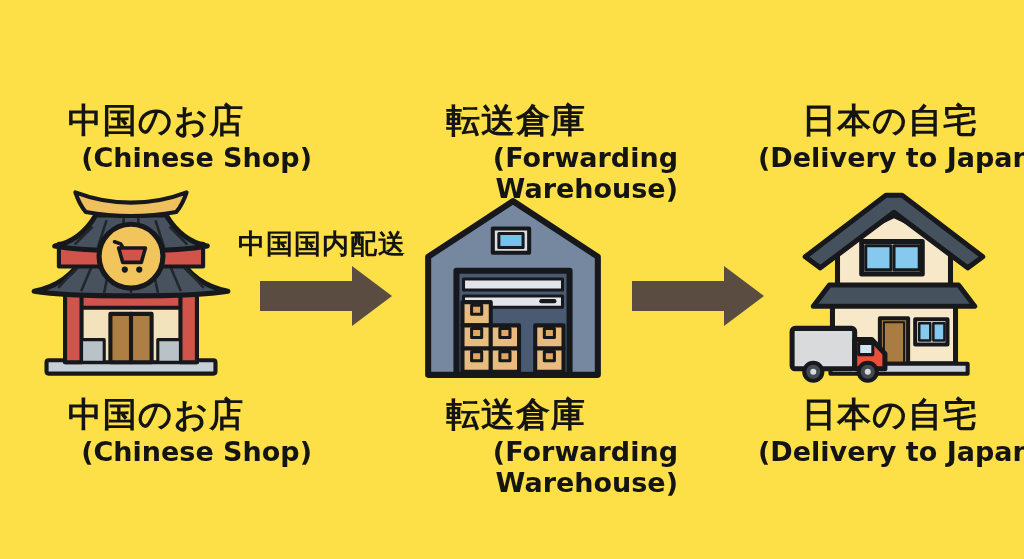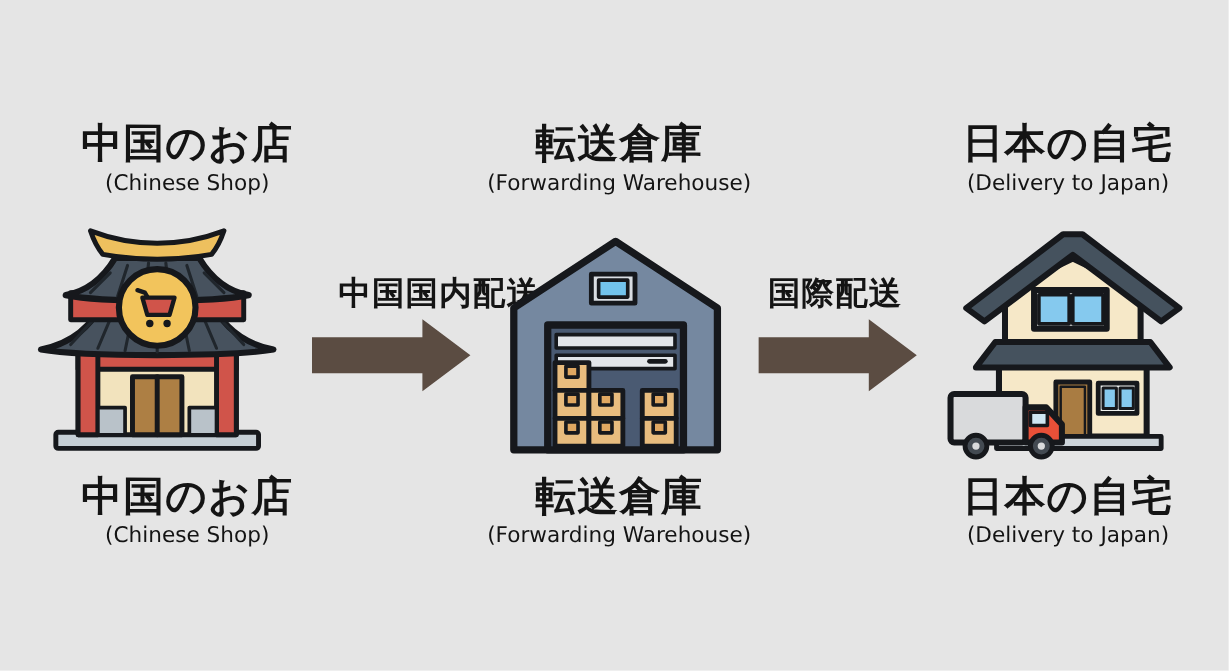--- a/index.html
+++ b/index.html
@@ -1,33 +1,33 @@
 <!DOCTYPE html>
 <html><head>
 <meta charset="utf-8">
 <style>
   html,body { margin:0; padding:0; background:#ffffff; }
   .canvas {
-    position:relative; width:1024px; height:559px; background:#e5e5e5;
+    position:relative; width:1024px; height:559px; background:#fde047;
     font-family:"DejaVu Sans","Liberation Sans",sans-serif; color:#141414;
     overflow:hidden;
   }
   .node-label { position:absolute; text-align:center; }
   .node-label .jp { font-size:34px; font-weight:800; letter-spacing:1px; line-height:1.22; }
-  .node-label .en { font-size:18px; font-weight:400; line-height:1.12; margin-top:2px; }
+  .node-label .en { font-size:27px; font-weight:700; line-height:1.12; margin-top:2px;text-align:right; }
   .c1 { left:0px;   width:312px; }
   .c2 { left:354px; width:324px; }
   .c3 { left:736px; width:308px; }
   .row-top    { top:100px; }
   .row-bottom { top:394px; }
   .arrow-label {
     position:absolute; top:226px; text-align:center;
     font-size:27px; font-weight:800; letter-spacing:1px;
   }
-  .al1 { left:230px; width:184px;margin-left:44px; }
+  .al1 { left:230px; width:184px; }
   .al2 { left:604px; width:184px; }
   .arrow-svg { position:absolute; top:258px; width:134px; height:76px; }
   .ar1 { left:260px; }
   .ar2 { left:632px; }
   .icon-svg { position:absolute; }
   .icon-shop      { left:28px;  top:184px; width:206px; height:198px; }
   .icon-warehouse { left:412px; top:194px; width:202px; height:188px; }
   .icon-house     { left:780px; top:184px; width:228px; height:200px; }
 </style>
 </head>
@@ -115,21 +115,20 @@
           <rect x="131" y="133" width="10" height="9" fill="#dfa761" stroke-width="3"></rect>
         </g>
         <g>
           <rect x="122" y="153" width="28" height="23" fill="#e8bc7e" stroke-width="4"></rect>
           <rect x="131" y="156" width="10" height="9" fill="#dfa761" stroke-width="3"></rect>
         </g>
       </g>
     </g>
   </svg>
 
-  <div class="arrow-label al2">国際配送</div>
   <svg class="arrow-svg ar2" viewBox="0 0 134 76">
     <polygon points="0,23 92,23 92,8 132,38 92,68 92,53 0,53" fill="#5b4c42"></polygon>
   </svg>
 
   <svg class="icon-svg icon-house" viewBox="0 0 226 198">
     <g stroke="#16181c" stroke-linejoin="round" stroke-linecap="round">
       <path d="M 57 58 L 113 31 L 169 58 L 169 104 L 57 104 Z" fill="#f6e8c8" stroke-width="5"></path>
       <path d="M 25 72 L 105 11 L 121 11 L 201 72 L 186 83 L 113 28 L 40 83 Z" fill="#45525e" stroke-width="5"></path>
       <rect x="81" y="57" width="60" height="32" fill="#eef0ee" stroke-width="5"></rect>
       <rect x="85" y="61" width="25" height="24" fill="#85c9ee" stroke-width="3"></rect>

